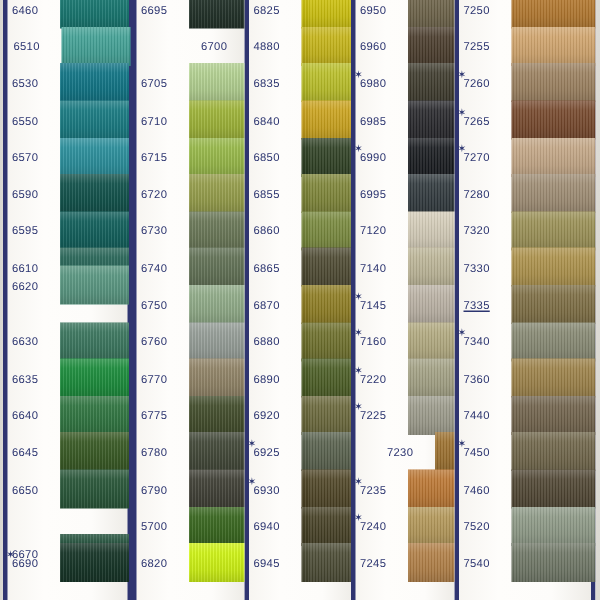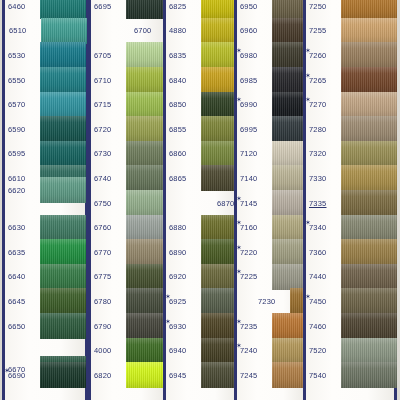--- a/index.html
+++ b/index.html
@@ -345,21 +345,21 @@
           </div>
         </div>
         <div class="row" style="top: 317.8px; height: 24.6px;">
           <div class="code" style="width: 30px;">6790</div>
           <div class="swatch" title="6790" style="width: 42px; flex: 0 0 42px; background: rgb(68, 68, 58);">
             <div class="threadlines"></div>
             <div class="sheen"></div>
           </div>
         </div>
         <div class="row" style="top: 342.4px; height: 24.6px;">
-          <div class="code" style="width: 30px;">4000</div>
+          <div class="code" style="width: 30px;">5700</div>
           <div class="swatch" title="6800" style="width: 42px; flex: 0 0 42px; background: rgb(60, 107, 34);">
             <div class="threadlines"></div>
             <div class="sheen"></div>
           </div>
         </div>
         <div class="row" style="top: 367px; height: 24.6px;">
           <div class="code" style="width: 30px;">6820</div>
           <div class="swatch" title="6820" style="width: 42px; flex: 0 0 42px; background: rgb(211, 247, 24);">
             <div class="threadlines"></div>
             <div class="sheen"></div>
@@ -420,21 +420,21 @@
             <div class="sheen"></div>
           </div>
         </div>
         <div class="row" style="top: 170.2px; height: 24.6px;">
           <div class="code" style="width: 30px;">6865</div>
           <div class="swatch" title="6865" style="width: 40px; flex: 0 0 40px; background: rgb(76, 72, 48);">
             <div class="threadlines"></div>
             <div class="sheen"></div>
           </div>
         </div>
-        <div class="row" style="top: 194.8px; height: 24.6px; padding-left: 48px;">
+        <div class="row" style="top: 194.8px; height: 24.6px;">
           <div class="code" style="width: 30px;">6870</div>
           <div class="swatch" title="6870" style="width: 40px; flex: 0 0 40px; background: rgb(141, 124, 33);">
             <div class="threadlines"></div>
             <div class="sheen"></div>
           </div>
         </div>
         <div class="row" style="top: 219.4px; height: 24.6px;">
           <div class="code" style="width: 30px;">6880</div>
           <div class="swatch" title="6880" style="width: 40px; flex: 0 0 40px; background: rgb(108, 110, 42);">
             <div class="threadlines"></div>

